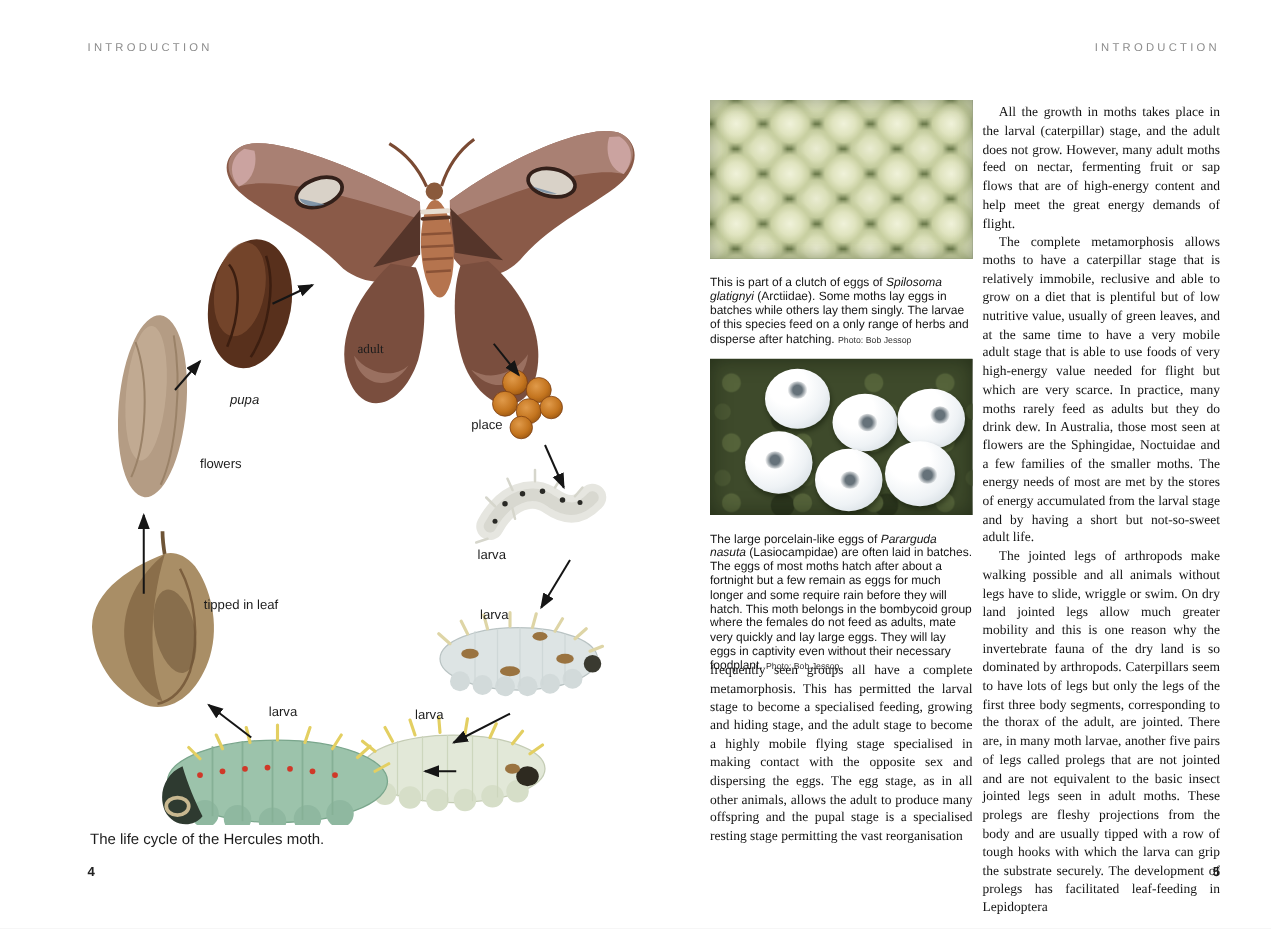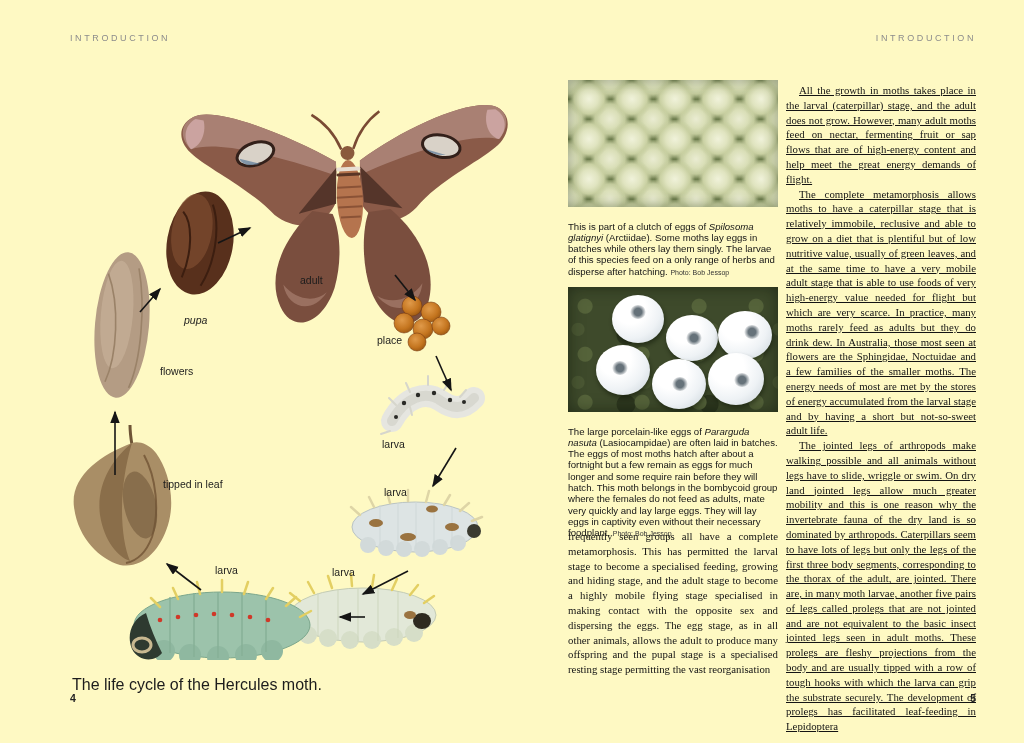--- a/index.html
+++ b/index.html
@@ -1,18 +1,18 @@
 <!DOCTYPE html>
 <html><head>
 <meta charset="utf-8">
 <style>
   html,body{margin:0;padding:0;background:#e9e9e9;}
   .spread{
     position:relative;width:1024px;height:743px;margin:0 auto;
-    background:#fef9c3;overflow:hidden;
+    background:#ffffff;overflow:hidden;
     font-family:"Liberation Sans", sans-serif;color:#1a1a1a;
   }
   
   .running-head{
     position:absolute;top:33px;font-size:9px;letter-spacing:2.6px;
     color:#8c8c8c;font-family:"Liberation Sans",sans-serif;
   }
   .running-head.left{left:70px;}
   .running-head.right{left:786px;width:190px;text-align:right;}
   
@@ -23,23 +23,22 @@
   .page-number.left{left:70px;}
   .page-number.right{left:786px;width:190px;text-align:right;}
   
   .diagram{position:absolute;left:60px;top:75px;width:460px;height:585px;}
   .diagram svg{position:absolute;left:0;top:0;}
   .dg-label{
     position:absolute;font-size:10.5px;color:#1c1c1c;white-space:nowrap;
     font-family:"Liberation Sans",sans-serif;
   }
   .diagram-caption{
-    position:absolute;left:72px;top:664px;font-size:16px;color:#1c1c1c;
+    position:absolute;left:72px;top:664px;font-size:12px;color:#1c1c1c;
     font-family:"Liberation Sans",sans-serif;
-    margin-top:12px;
   }
   
   .photo{position:absolute;left:568px;width:210px;overflow:hidden;}
   .photo1{
     top:80px;height:127px;
     background-color:#6e7d4e;
     background-image:
       radial-gradient(circle at 21px 19px, #f0f2da 0px, #e0e4c0 9px, #c9d0a2 15px, rgba(110,125,78,0) 20px),
       radial-gradient(circle at 21px 19px, #eaecd2 0px, #dadfb8 9px, #c2ca9c 15px, rgba(100,115,70,0) 20px);
     background-size:43px 40px,43px 40px;
@@ -73,21 +72,21 @@
   .caption1{top:211px;}
   .caption2{top:416px;}
   .caption .credit{font-size:7px;color:#333;}
   
   .bodytext{
     position:absolute;font-family:"Liberation Serif",serif;
     font-size:10.8px;line-height:14.8px;color:#141414;
     text-align:justify;
   }
   .bodytext p{margin:0;}
-  .bodytext p.indent{text-indent:13px;text-decoration:underline;}
+  .bodytext p.indent{text-indent:13px;}
   .middle-body{left:568px;top:529px;width:210px;}
   .right-body{left:786px;top:83px;width:190px;}
 </style>
 </head>
 <body>
 
 <div class="spread">
 
   <div class="running-head left">INTRODUCTION</div>
   <div class="running-head right">INTRODUCTION</div>
@@ -261,21 +260,21 @@
         <path d="M335,200 L355,225" marker-end="url(#arr)"></path>
         <path d="M376,281 L391,315" marker-end="url(#arr)"></path>
         <path d="M396,373 L373,411" marker-end="url(#arr)"></path>
         <path d="M348,496 L303,519" marker-end="url(#arr)"></path>
         <path d="M305,542 L280,542" marker-end="url(#arr)"></path>
         <path d="M141,515 L107,489" marker-end="url(#arr)"></path>
         <path d="M55,400 L55,337" marker-end="url(#arr)"></path>
       </g>
     </svg>
 
-    <span class="dg-label" style="left:240px;top:199px;">adult</span>
+    <span class="dg-label" style="left:226px;top:199px;font-family:Liberation Serif, serif;">adult</span>
     <span class="dg-label" style="left:124px;top:239px;font-style:italic;">pupa</span>
     <span class="dg-label" style="left:100px;top:290px;">flowers</span>
     <span class="dg-label" style="left:103px;top:403px;">tipped in leaf</span>
     <span class="dg-label" style="left:317px;top:259px;">place</span>
     <span class="dg-label" style="left:322px;top:363px;">larva</span>
     <span class="dg-label" style="left:324px;top:411px;">larva</span>
     <span class="dg-label" style="left:272px;top:491px;">larva</span>
     <span class="dg-label" style="left:155px;top:489px;">larva</span>
   </div>
 

